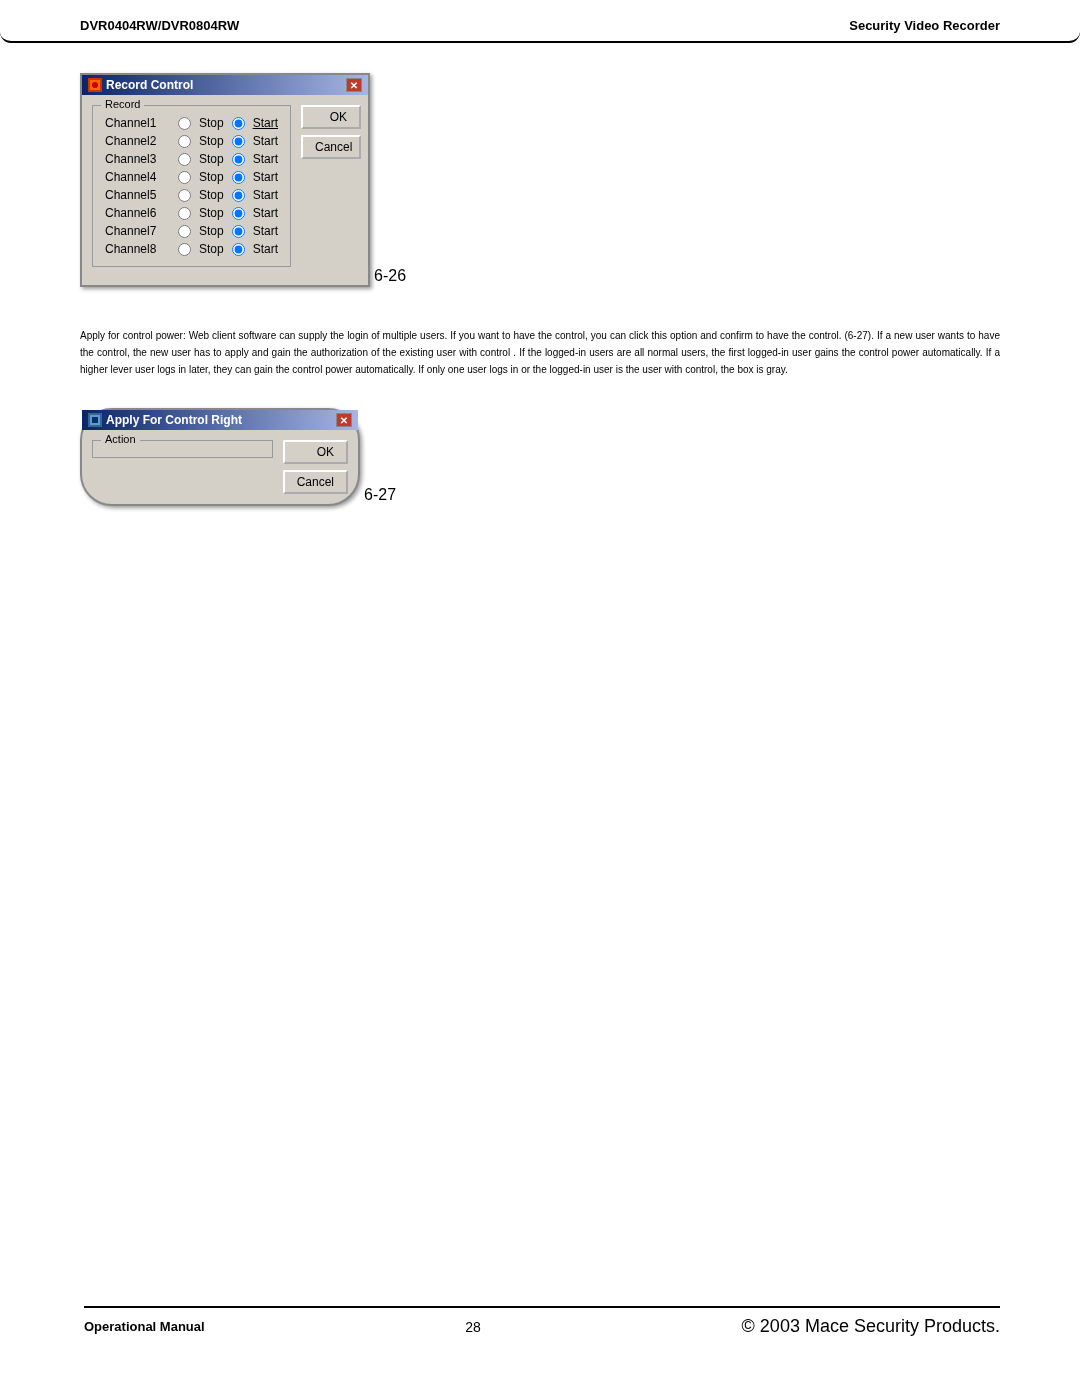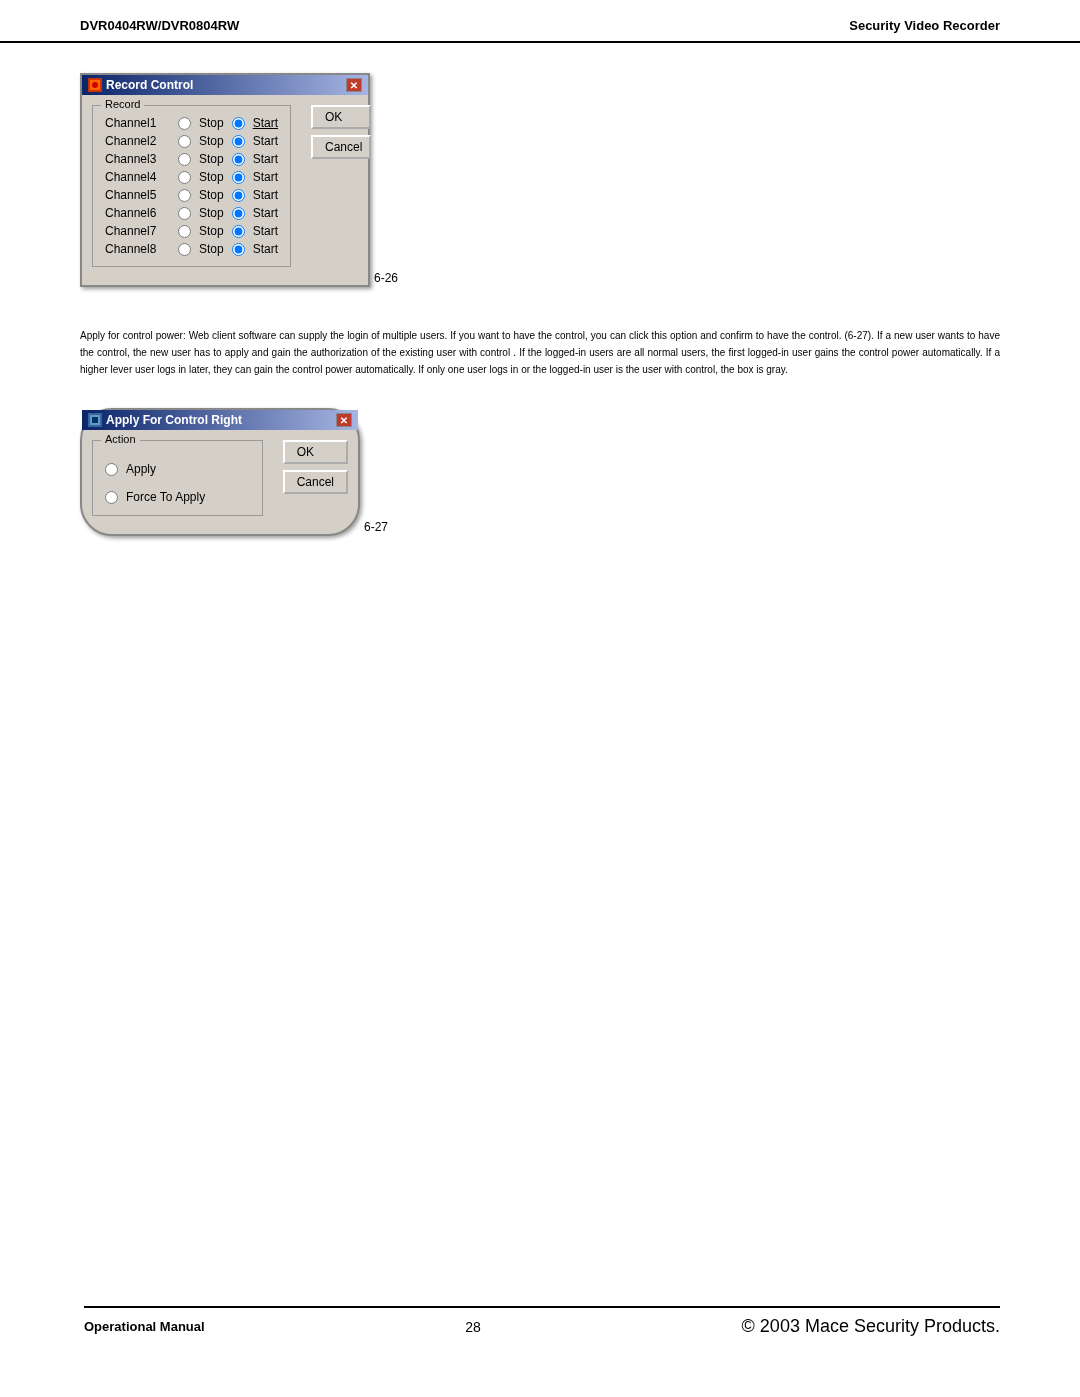--- a/index.html
+++ b/index.html
@@ -13,20 +13,21 @@
     }
 
     
     .page-header {
       display: flex;
       justify-content: space-between;
       align-items: flex-end;
       padding: 18px 80px 8px 80px;
       border-bottom: 2px solid #000;
       margin-bottom: 30px;
+      border-radius: 11px;
     }
     .header-left {
       font-weight: bold;
       font-size: 13px;
     }
     .header-right {
       font-weight: bold;
       font-size: 13px;
     }
 
@@ -121,21 +122,21 @@
       top: -8px;
       left: 8px;
       background: #d4d0c8;
       padding: 0 4px;
       font-size: 11px;
       font-family: "Tahoma", Arial, sans-serif;
     }
 
     .dialog-content-row {
       display: flex;
-      gap: 20px;
+      gap: 10px;
       align-items: flex-start;
     }
 
     .dialog-fields {
       flex: 1;
     }
 
     .dialog-buttons {
       display: flex;
       flex-direction: column;
@@ -144,21 +145,21 @@
     }
 
     .win-button {
       background: #d4d0c8;
       border: 2px outset #ffffff;
       padding: 3px 12px;
       font-size: 12px;
       font-family: "Tahoma", Arial, sans-serif;
       cursor: pointer;
       min-width: 55px;
-      text-align: left;
+      text-align: right;
     }
 
     
     .channel-row {
       display: flex;
       align-items: center;
       padding: 2px 0;
       gap: 8px;
       font-size: 12px;
     }
@@ -211,21 +212,21 @@
       font-size: 18px;
     }
 
     .dialog-wrapper {
       display: flex;
       align-items: flex-start;
       gap: 0;
     }
 
     .annotation-right {
-      font-size: 12px;
+      font-size: 16px;
       align-self: flex-end;
       padding-bottom: 2px;
       margin-left: 4px;
     }
 
     
     .record-dialog {
       width: 290px;
     }
 
@@ -373,30 +374,20 @@
               <span>Apply For Control Right</span>
             </div>
             <div class="dialog-close-btn">✕</div>
           </div>
 
           <div class="dialog-body">
             <div class="dialog-content-row">
               <div class="dialog-fields">
                 <div class="dialog-group">
                   <span class="dialog-group-legend">Action</span>
-                  <div style="margin-top: 10px;">
-                    <div class="action-row">
-                      <input type="radio" name="apply_action" id="apply_radio" style="">
-                      <label class="action-label" for="apply_radio">Apply</label>
-                    </div>
-                    <div class="action-row" style="margin-top:8px;">
-                      <input type="radio" name="apply_action" id="force_apply_radio" style="">
-                      <label class="action-label" for="force_apply_radio">Force To Apply</label>
-                    </div>
-                  </div>
                 </div>
               </div>
               <div class="dialog-buttons">
                 <button class="win-button">OK</button>
                 <button class="win-button">Cancel</button>
               </div>
             </div>
           </div>
         </div>
         <span class="annotation-right">6-27</span>

